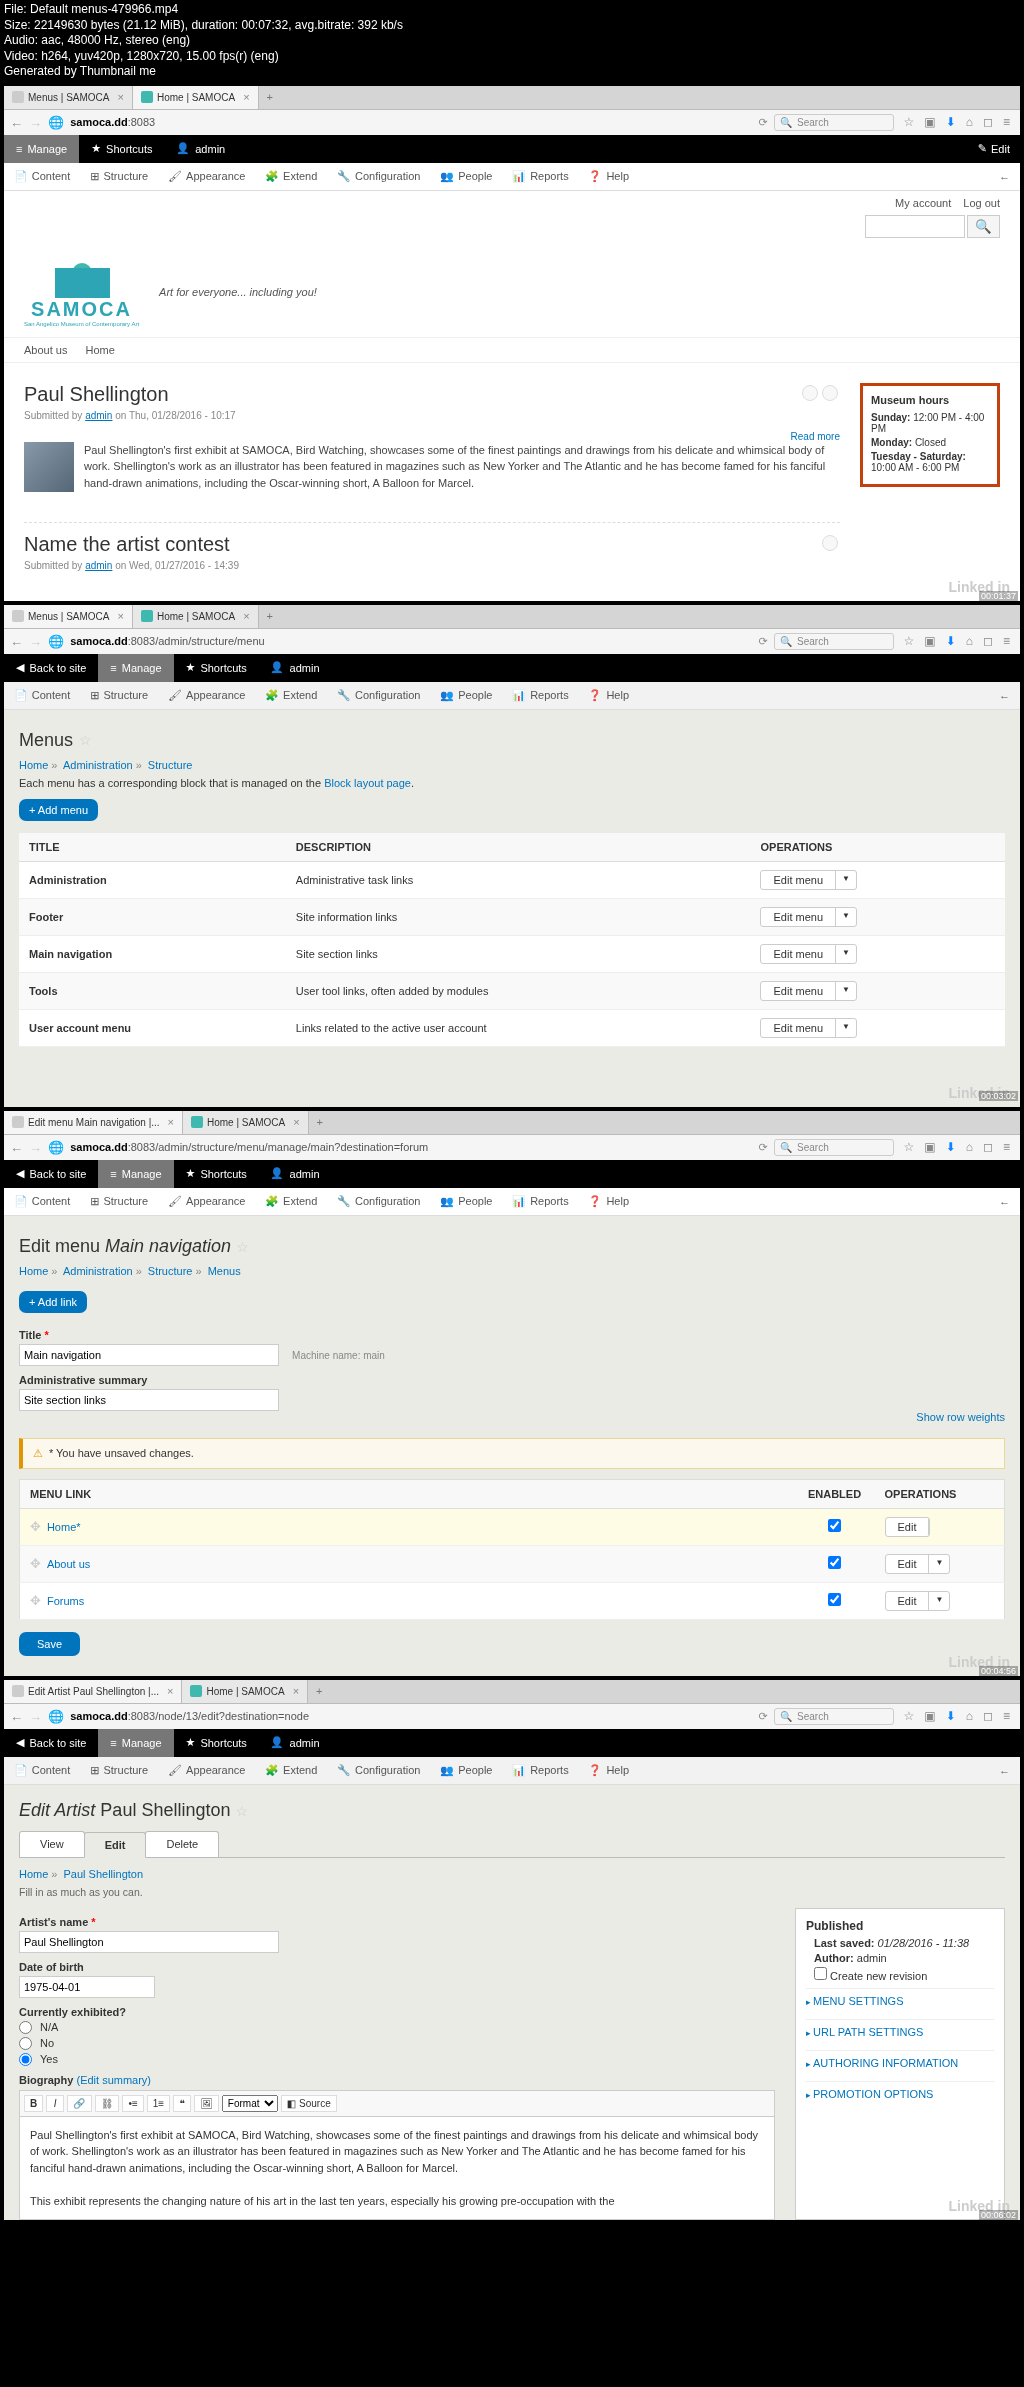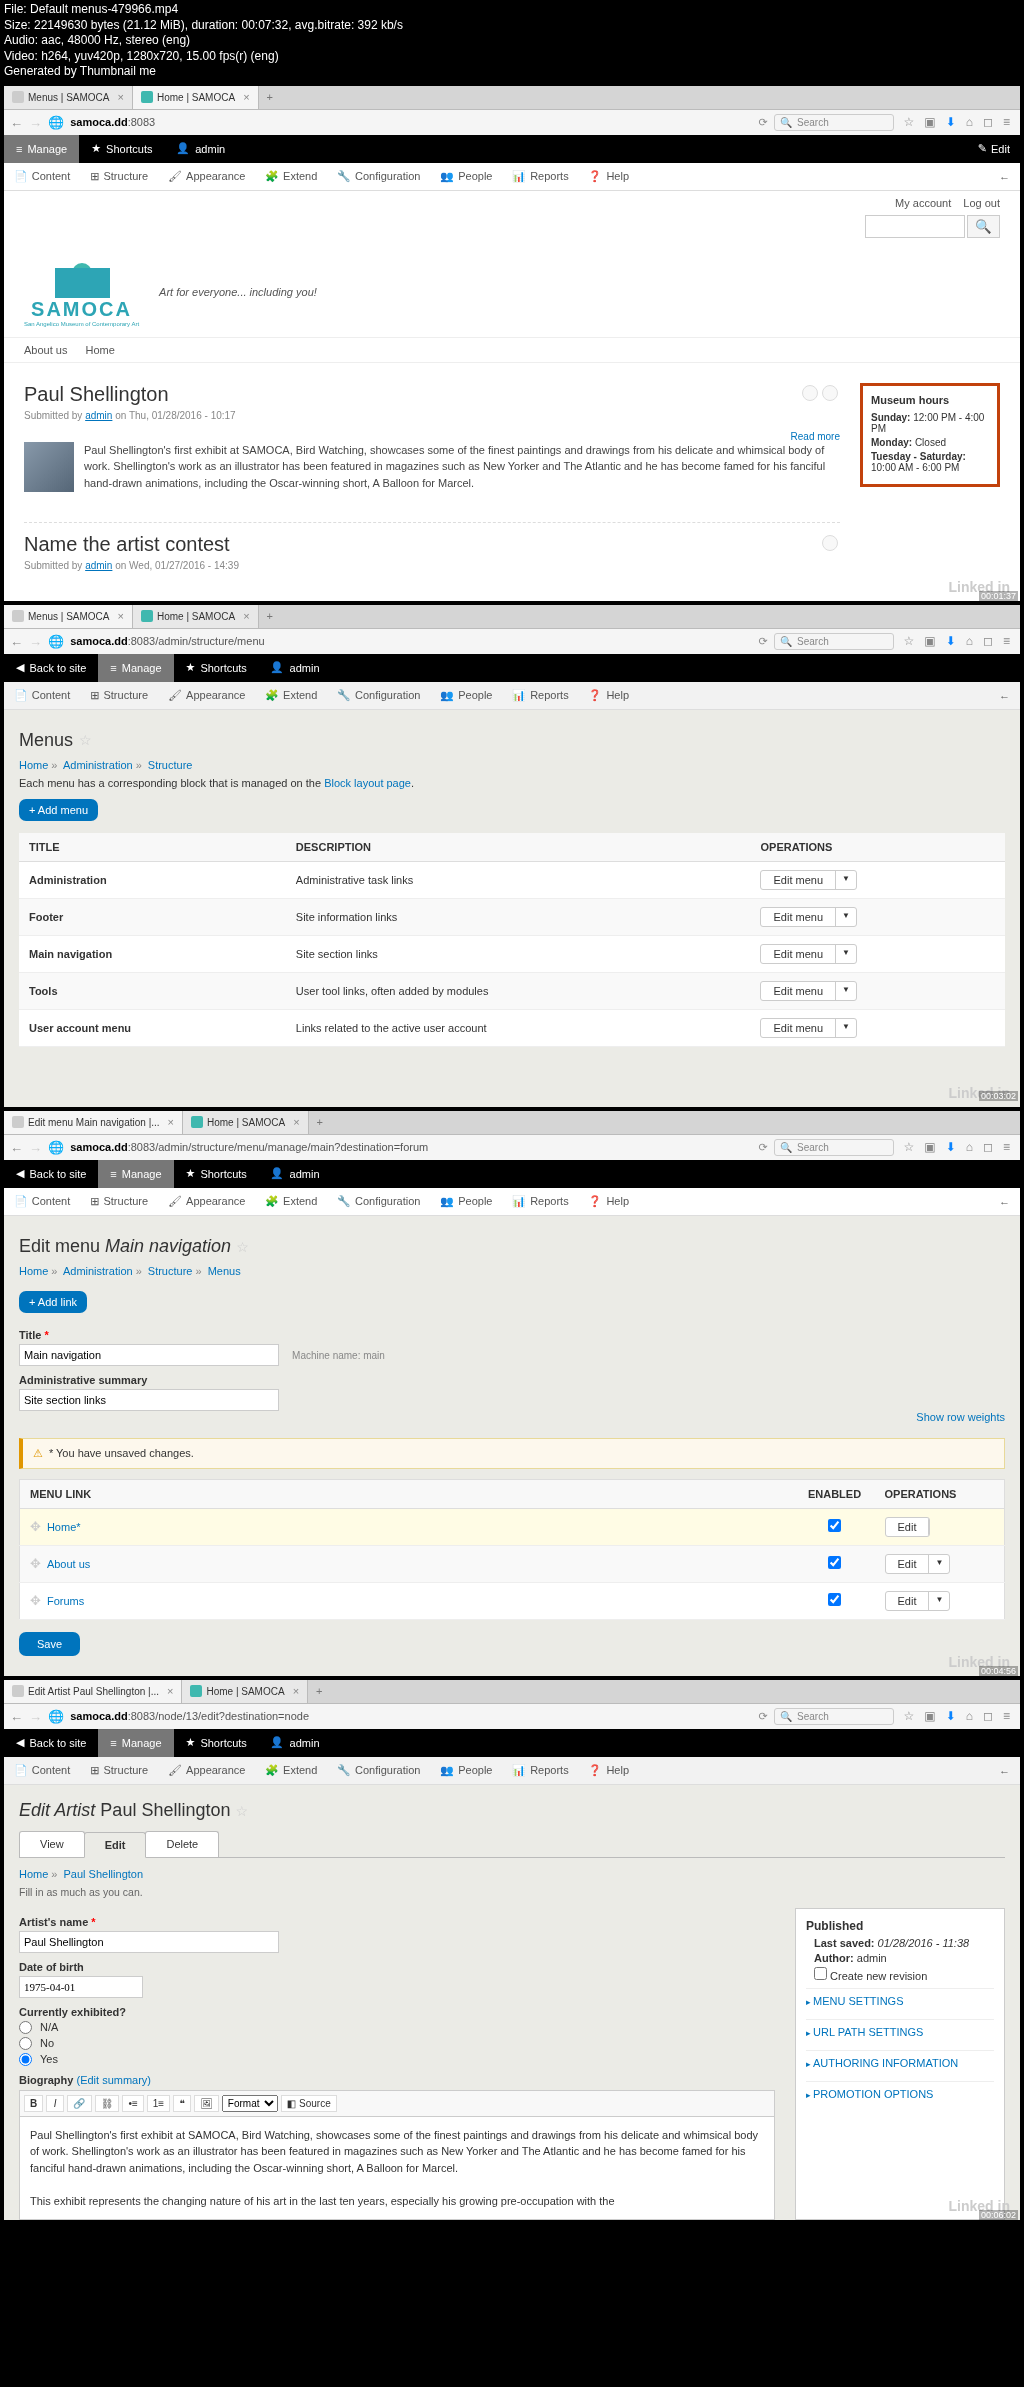--- a/index.html
+++ b/index.html
@@ -539,21 +539,21 @@
     <div class="crumbs">
       <a>Home</a><span class="sep">»</span>
       <a>Paul Shellington</a>
     </div>
     <div class="hint">Fill in as much as you can.</div>
     <div class="p4-flex">
       <div class="p4-left">
         <label class="form-label"><span>Artist's name</span> <span class="req">*</span></label>
         <input class="form-input" value="Paul Shellington" style="">
         <label class="form-label">Date of birth</label>
-        <input class="form-input" style="width: 124px; font-family: Liberation Serif, serif;" value="1975-04-01">
+        <input class="form-input" style="width: 136px;" value="1975-04-01">
         <label class="form-label">Currently exhibited?</label>
         <div class="radio-line">
             <input type="radio" name="ex" style="">
             <span>N/A</span>
           </div>
         <div class="radio-line">
             <input type="radio" name="ex" style="">
             <span>No</span>
           </div>
         <div class="radio-line">

